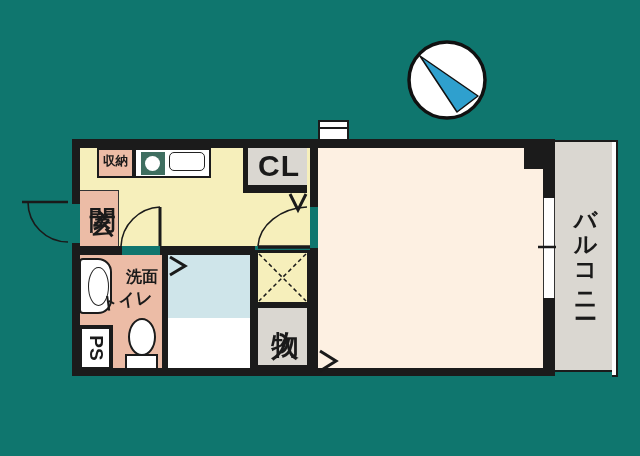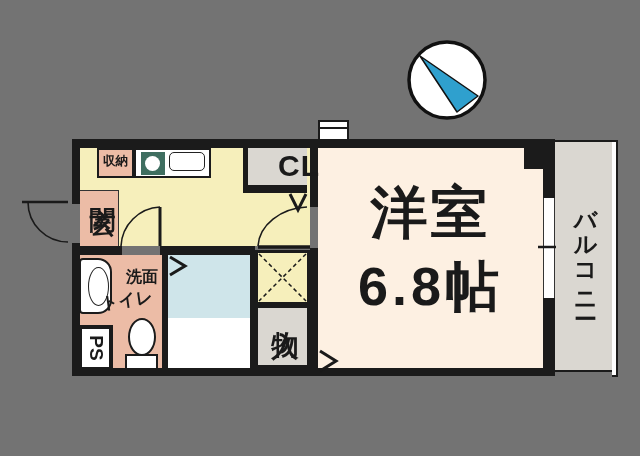--- a/index.html
+++ b/index.html
@@ -1,17 +1,17 @@
 <!DOCTYPE html>
 <html style="--wall: #1b1b1b; --hall-yellow: #f6efbb; --room-cream: #fdf0e2; --salmon: #ecbca6; --bath-blue: #cfe5ea; --gray: #dad7d1; --sink-green: #3f6e60; --compass-blue: #2fa0ce; --text: #1a1a1a;"><head>
 <meta charset="utf-8">
 <style>
   html,body{margin:0;padding:0;background:#fff;}
   #plan{
-    position:relative;width:640px;height:456px;background:#737373;overflow:hidden;
+    position:relative;width:640px;height:456px;background:#0f766e;overflow:hidden;
     font-family:"Liberation Sans","DejaVu Sans",sans-serif;color:var(--text);
   }
   
   .floor{position:absolute;z-index:1;}
   .hall{left:80px;top:148px;width:230px;height:98px;background:var(--hall-yellow);}
   .genkan{left:80px;top:190px;width:38px;height:56px;background:var(--salmon);
           border-top:1.5px solid #333;border-right:1.5px solid #333;}
   .senmen{left:80px;top:255px;width:82px;height:113px;background:var(--salmon);}
   .bath{left:168px;top:255px;width:82px;height:113px;background:#fff;}
   .bath-upper{left:168px;top:255px;width:82px;height:63px;background:var(--bath-blue);}
@@ -58,21 +58,21 @@
   .w-cl-left{left:243px;top:148px;width:5px;height:45px;}
   .w-cl-bottom{left:243px;top:185px;width:64px;height:8px;}
   
   #overlay{position:absolute;left:0;top:0;z-index:4;pointer-events:none;}
   .line-art{stroke:#1a1a1a;fill:none;}
   
   .lbl{position:absolute;z-index:5;font-weight:900;color:var(--text);line-height:1.05;white-space:nowrap;}
   .center{text-align:center;}
   .vtext{writing-mode:vertical-rl;text-orientation:upright;}
   .shuno-label{left:97px;top:155px;width:37px;font-size:12.5px;}
-  .cl-label{left:248px;top:150px;width:62px;font-size:30px;letter-spacing:1px;padding-left:20px;}
+  .cl-label{left:248px;top:150px;width:62px;font-size:30px;letter-spacing:1px;}
   .genkan-label{left:86px;top:188px;width:30px;height:62px;font-size:26px;}
   .senmen-label1{left:126px;top:269px;width:50px;font-size:16px;}
   .senmen-label2{left:101px;top:291px;width:62px;font-size:17px;transform:rotate(-8deg);}
   .bath-label{left:168px;top:271px;width:82px;font-size:26px;letter-spacing:1px;}
   .ps-label{left:80px;top:331px;width:31px;height:34px;font-size:19px;display:flex;align-items:center;justify-content:center;transform:rotate(90deg);}
   .monoire-label{left:267px;top:309px;width:32px;height:58px;font-size:27px;}
   .yoshitsu-label{left:318px;top:183px;width:225px;font-size:57px;letter-spacing:3px;}
   .size-label{left:318px;top:258px;width:225px;font-size:54px;letter-spacing:4px;}
   .balcony-label{left:568px;top:193px;width:30px;height:152px;font-size:23px;letter-spacing:2px;}
 </style>
@@ -157,17 +157,15 @@
     <line class="line-art" x1="538" y1="247" x2="556" y2="247" stroke-width="2.5"></line>
   </svg>
 
   <div class="lbl shuno-label center">収納</div>
   <div class="lbl cl-label center">CL</div>
   <div class="lbl genkan-label vtext">玄関</div>
   <div class="lbl senmen-label1">洗面</div>
   <div class="lbl senmen-label2">トイレ</div>
   <div class="lbl ps-label">PS</div>
   <div class="lbl monoire-label vtext">物入</div>
-  <div class="lbl yoshitsu-label center">洋室</div>
-  <div class="lbl size-label center">6.8帖</div>
   <div class="lbl balcony-label vtext">バルコニー</div>
 
 </div>
 
 </body></html>

